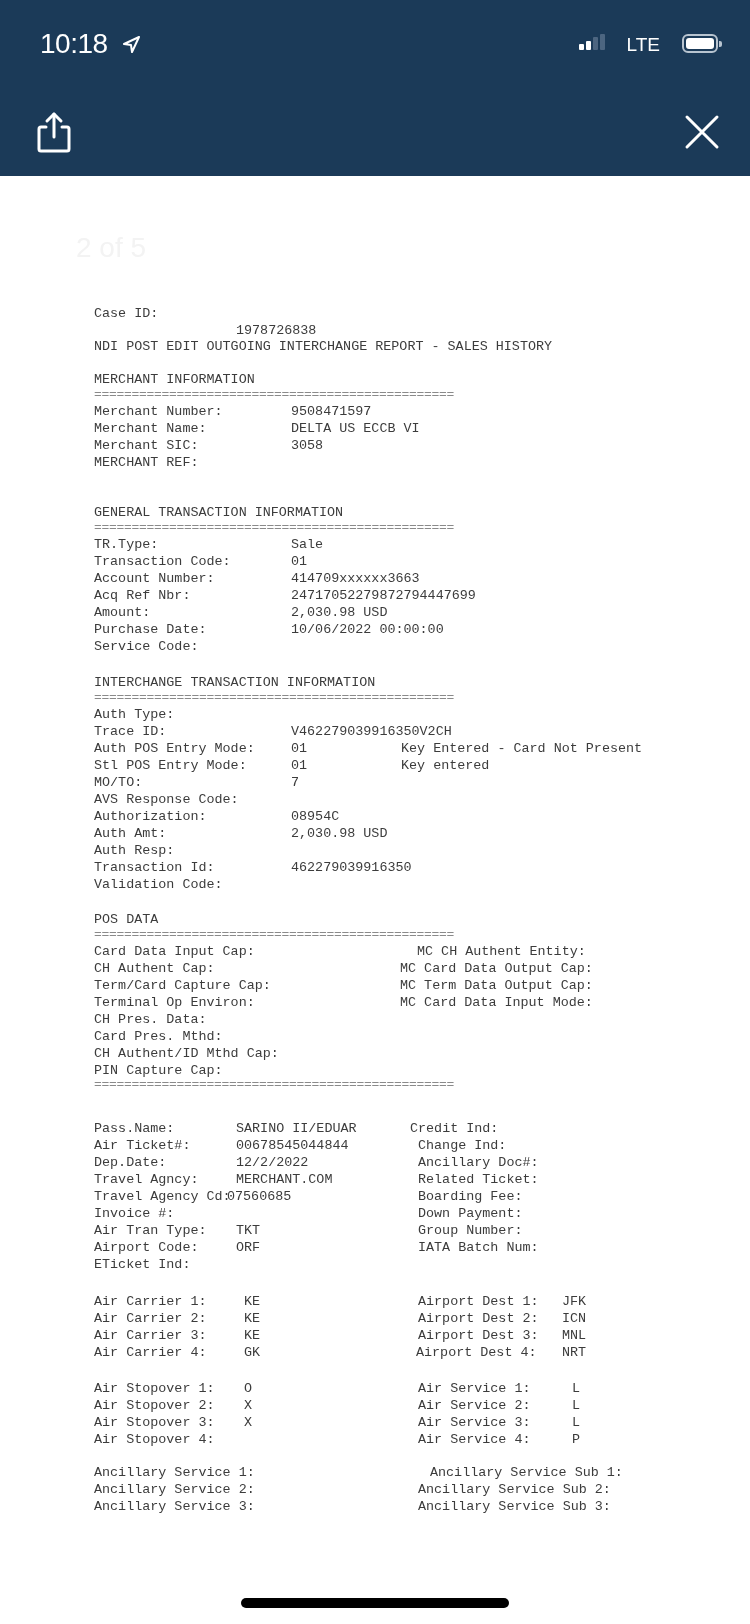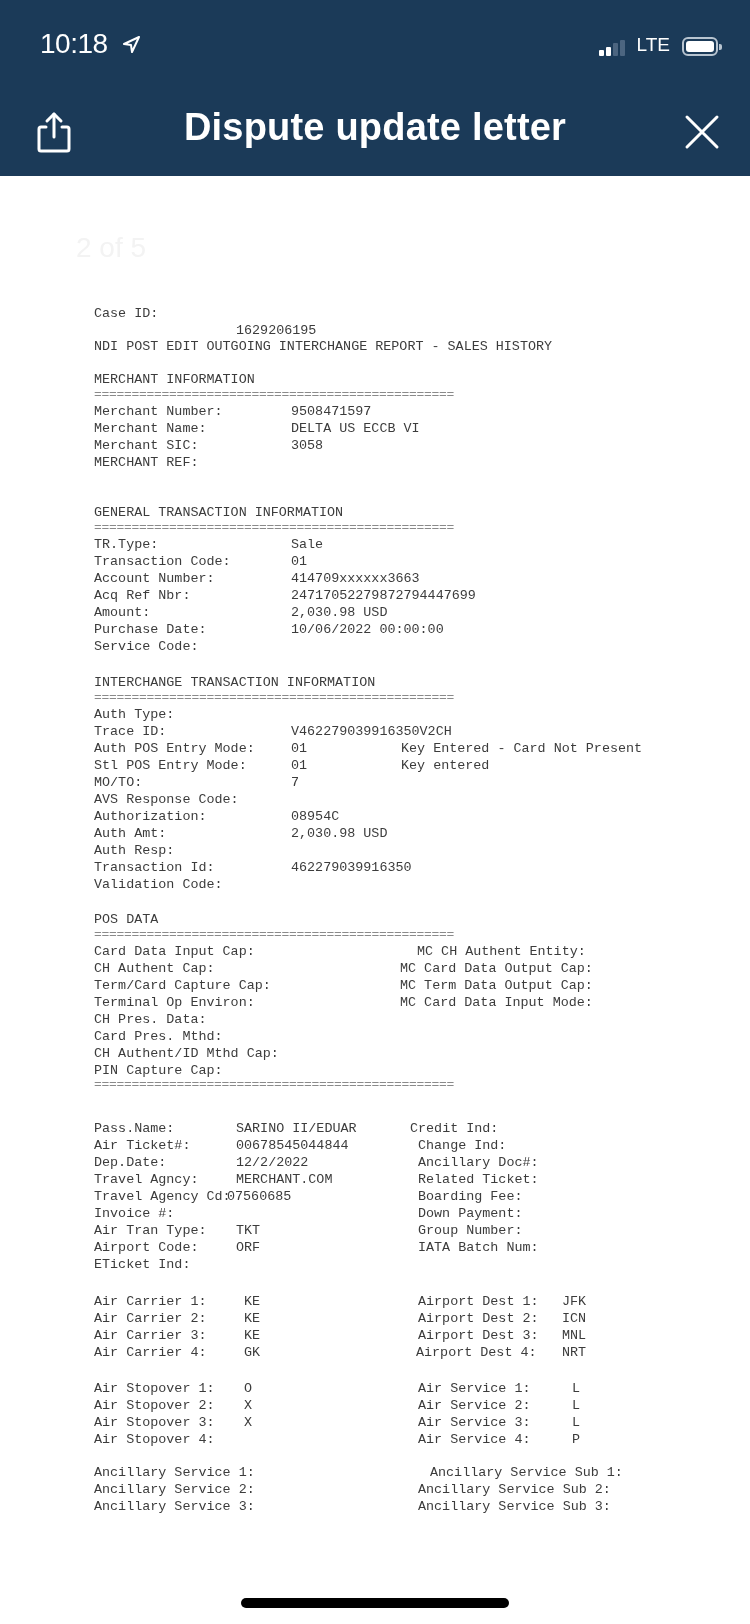--- a/index.html
+++ b/index.html
@@ -9,21 +9,21 @@
     .topbar {
       position: absolute; left: 0; top: 0; width: 750px; height: 176px;
       background: #1b3a58; color: #ffffff;
     }
     .status-time {
       position: absolute; left: 40px; top: 28px;
       font-family: "Liberation Sans", sans-serif; font-size: 28px; font-weight: 500;
       letter-spacing: -0.5px;
     }
     .status-time .loc { display: inline-block; margin-left: 6px; vertical-align: middle; }
-    .status-right { position: absolute; right: 32px; top: 34px; display: flex; align-items: flex-end; gap: 8px; }
+    .status-right { position: absolute; right: 32px; top: 34px; display: flex; align-items: flex-start; gap: 18px; }
     .signal { display: flex; align-items: flex-end; gap: 2px; height: 16px; }
     .signal span { display: block; width: 5px; border-radius: 1px; background: #ffffff; }
     .signal span.dim { background: #4c6580; }
     .lte { font-size: 19px; font-weight: 500; margin-left: 4px; }
     .battery { position: relative; width: 36px; height: 19px; border: 2px solid #b8c4d0; border-radius: 6px; margin-left: 4px; }
     .battery .fill { position: absolute; left: 2px; top: 2px; right: 2px; bottom: 2px; background: #fff; border-radius: 3px; }
     .battery .nub { position: absolute; right: -6px; top: 5px; width: 3px; height: 6px; background: #b8c4d0; border-radius: 0 2px 2px 0; }
 
     .share-btn { position: absolute; left: 36px; top: 110px; width: 36px; height: 44px; cursor: pointer; }
     .title {
@@ -79,36 +79,35 @@
     </div>
   </div>
 
   <div class="share-btn">
     <svg width="36" height="44" viewBox="0 0 36 44">
       <path d="M10 17 H5 Q3 17 3 19 V39 Q3 41 5 41 H31 Q33 41 33 39 V19 Q33 17 31 17 H26" fill="none" stroke="#fff" stroke-width="3" stroke-linecap="round" stroke-linejoin="round"></path>
       <path d="M18 27 V4" stroke="#fff" stroke-width="3" stroke-linecap="round"></path>
       <path d="M11 11 L18 4 L25 11" fill="none" stroke="#fff" stroke-width="3" stroke-linecap="round" stroke-linejoin="round"></path>
     </svg>
   </div>
-  <div class="title">Dispute update letter</div>
   <div class="close-btn">
     <svg width="36" height="36" viewBox="0 0 36 36">
       <path d="M3 3 L33 33 M33 3 L3 33" stroke="#fff" stroke-width="3" stroke-linecap="round"></path>
     </svg>
   </div>
 </div>
 
 <div class="doc">
   <div class="page-indicator">2 of 5</div>
 
   <div class="scan">
     
     <div class="row" style="top:112px">
       <span class="c1">Case ID:</span>
-      <span class="c2" style="left:142px">1629206195</span>
+      <span class="c2" style="left:142px">1978726838</span>
     </div>
     <div class="row" style="top:145px">
       <span class="c1">NDI POST EDIT OUTGOING INTERCHANGE REPORT - SALES HISTORY</span>
     </div>
 
     
     <div class="row" style="top:195px"><span class="c1">MERCHANT INFORMATION</span></div>
     <div class="rule" style="top:216px">================================================</div>
     <div class="row" style="top:227px"><span class="c1">Merchant Number:</span><span class="c2" style="left:197px">9508471597</span></div>
     <div class="row" style="top:244px"><span class="c1">Merchant Name:</span><span class="c2" style="left:197px">DELTA US ECCB VI</span></div>

